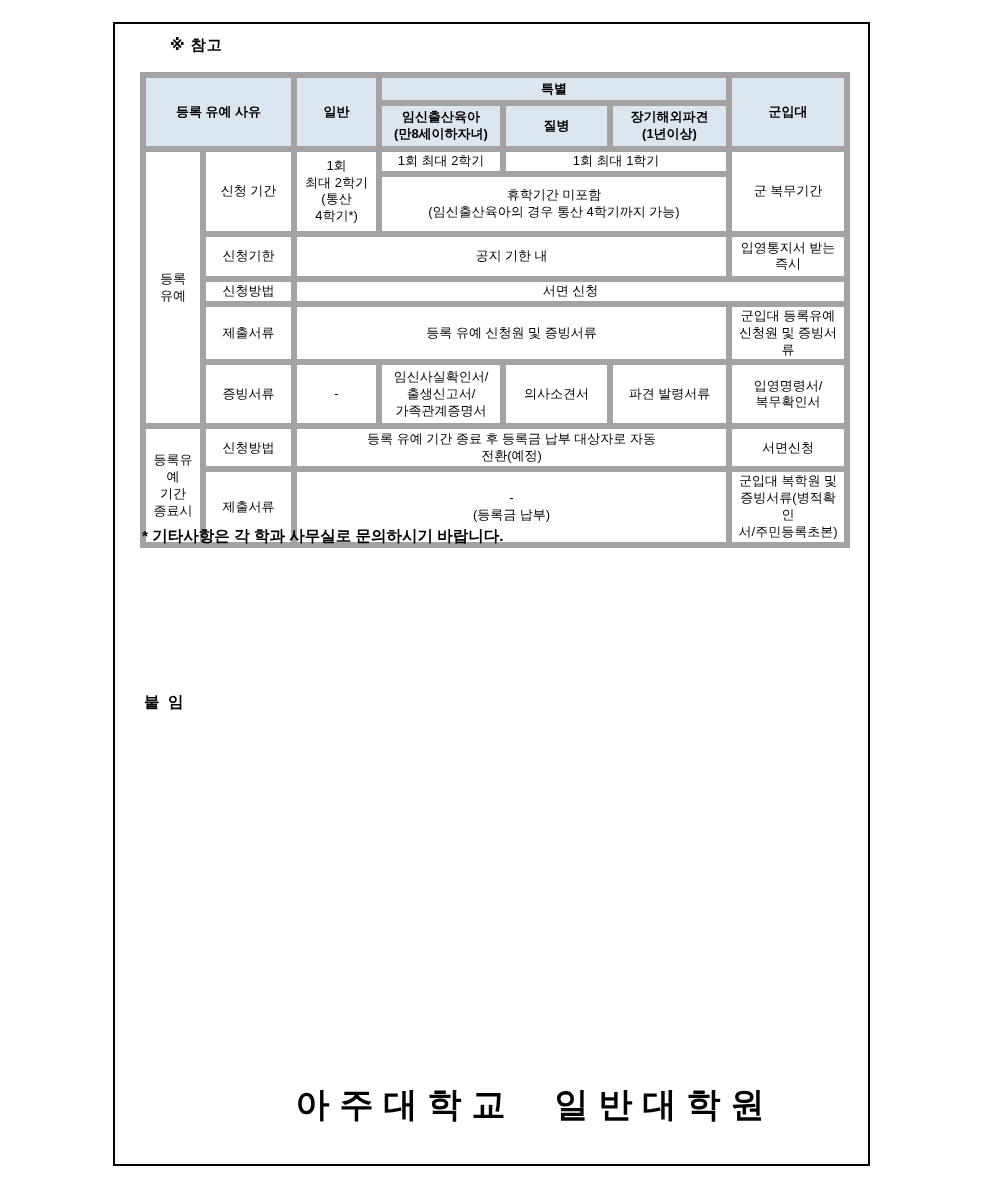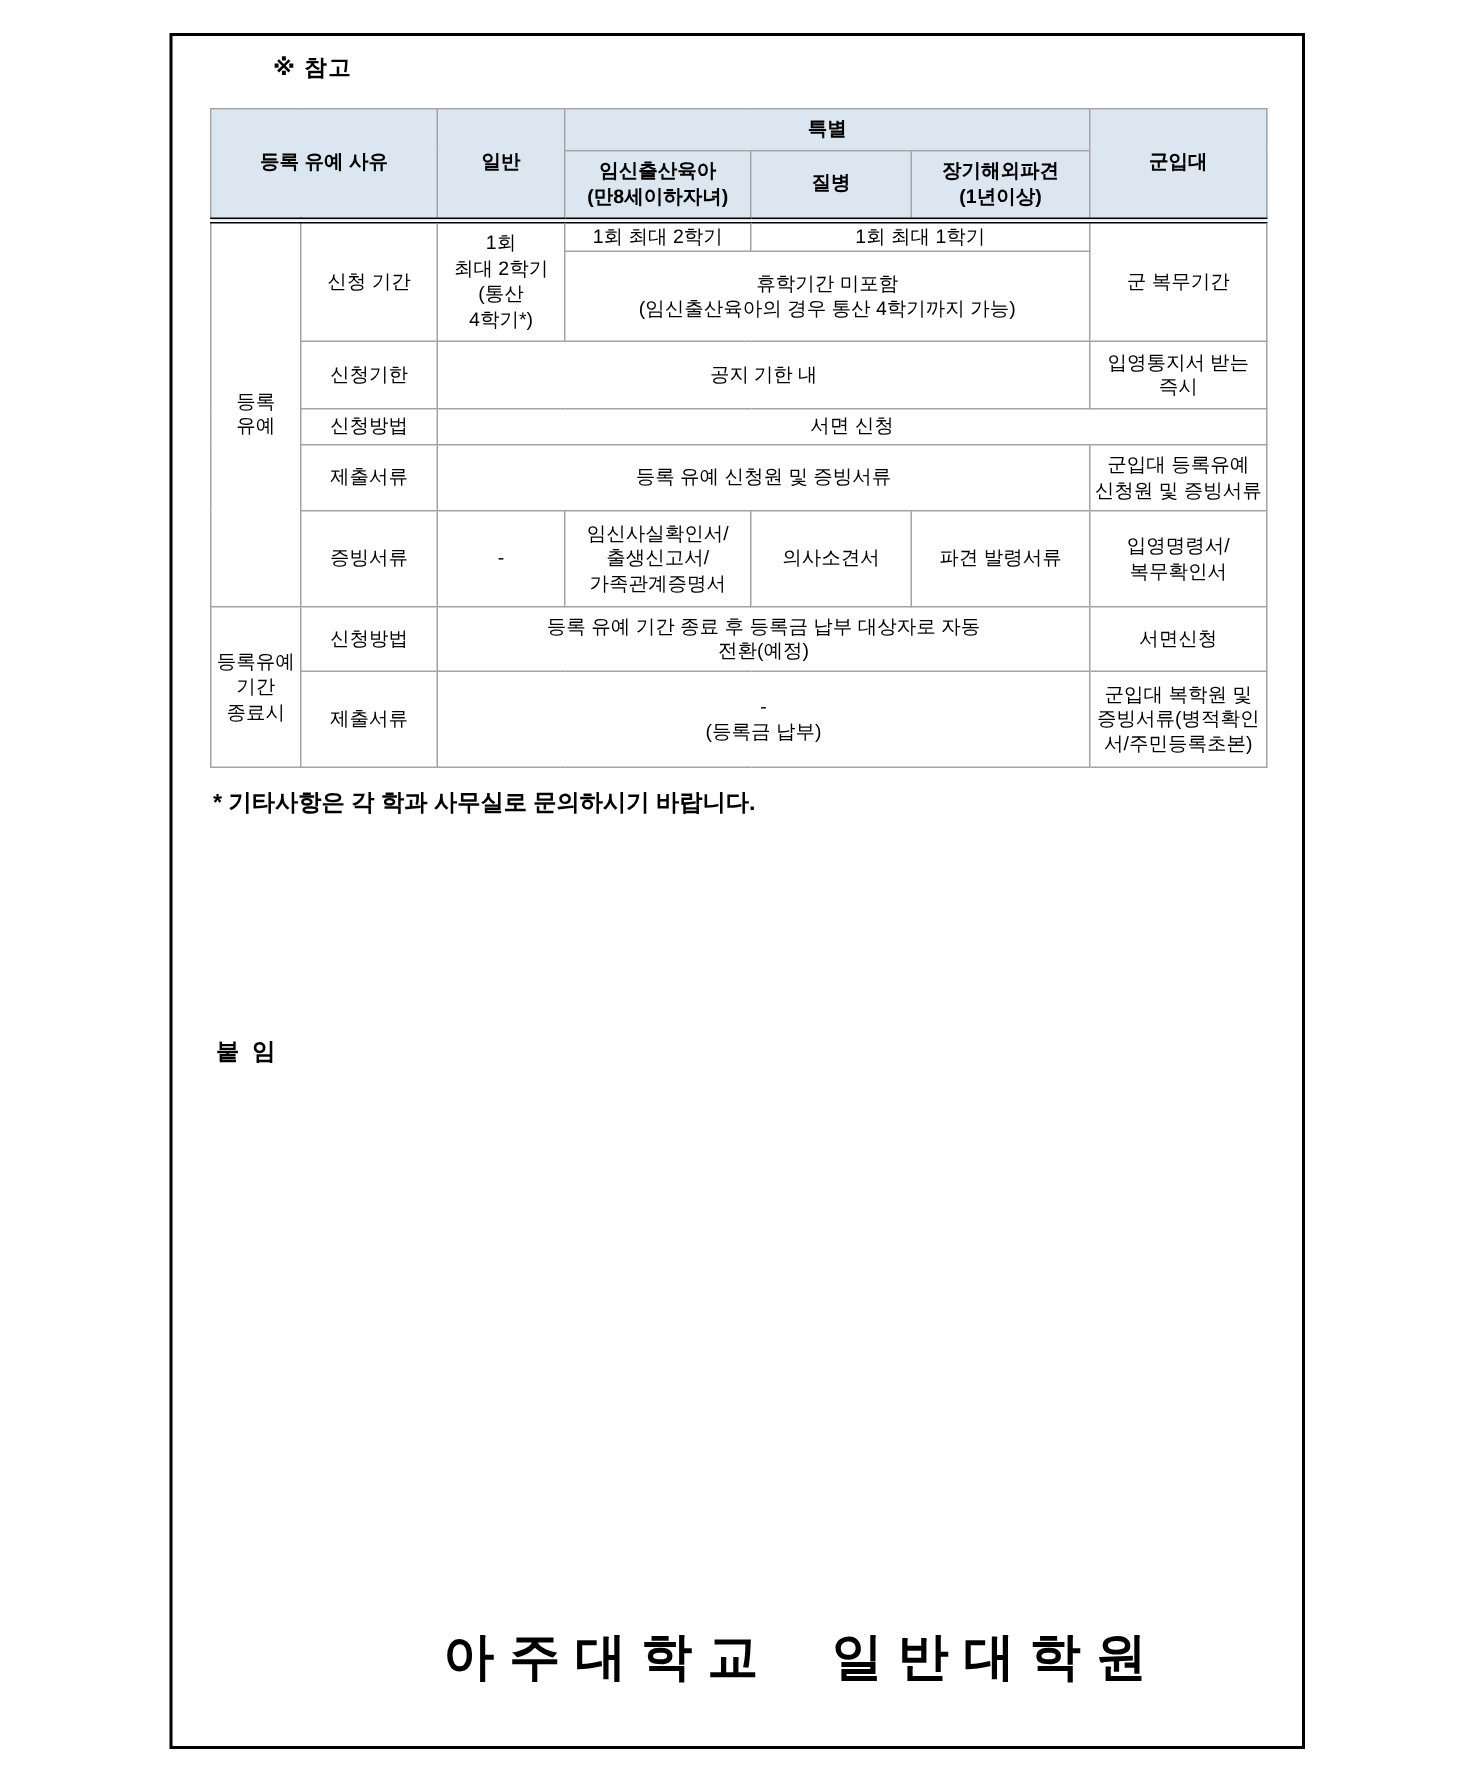--- a/index.html
+++ b/index.html
@@ -14,50 +14,49 @@
     position: absolute;
     left: 113px; top: 22px;
     width: 757px; height: 1144px;
     border: 2px solid #000;
   }
   .ref-note {
     position: absolute;
     left: 170px; top: 36px;
     font-size: 15px; font-weight: bold;
     letter-spacing: 1px;
-    margin-left: 12px;
   }
   table.deferment {
     position: absolute;
     left: 140px; top: 72px;
     width: 704px;
     border-collapse: collapse;
     table-layout: fixed;
     border: 1.5px solid #000;
   }
   table.deferment td, table.deferment th {
-    border: 1px solid #a3a3a3;
+    border: 6px solid #a3a3a3;
     text-align: center;
     vertical-align: middle;
     font-size: 13px;
     font-weight: normal;
     line-height: 1.3;
     white-space: pre-line;
     padding: 1px 2px;
   }
   table.deferment th {
     background: #dce6f1;
     font-weight: bold;
   }
   .hdr-bottom { border-bottom: 4px double #000 !important; }
   tr.r-h1 { height: 28px; }
   tr.r-h2 { height: 46px; }
   tr.r-pA { height: 18px; }
   tr.r-pB { height: 60px; }
-  tr.r-deadline { height: 45px; font-family: Liberation Serif, serif; }
+  tr.r-deadline { height: 45px; }
   tr.r-method { height: 24px; }
   tr.r-docs { height: 44px; }
   tr.r-evidence { height: 64px; }
   tr.r-g2m { height: 43px; }
   tr.r-g2d { height: 64px; }
   .footnotes {
     position: absolute;
     left: 142px; top: 521px;
     width: 716px;
     font-size: 15.5px;

